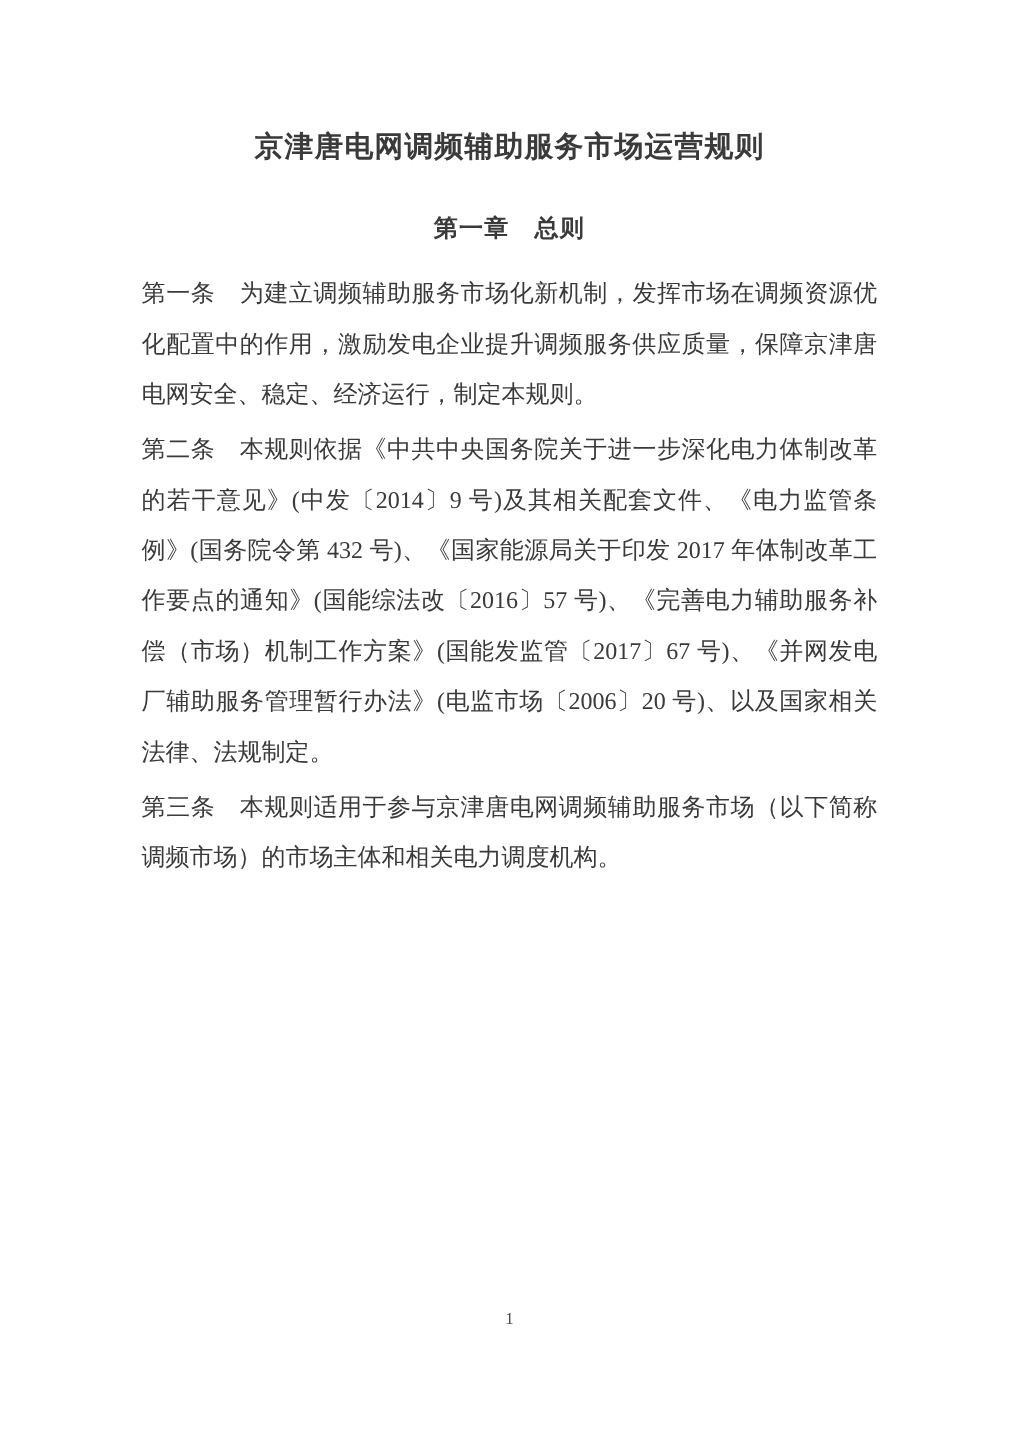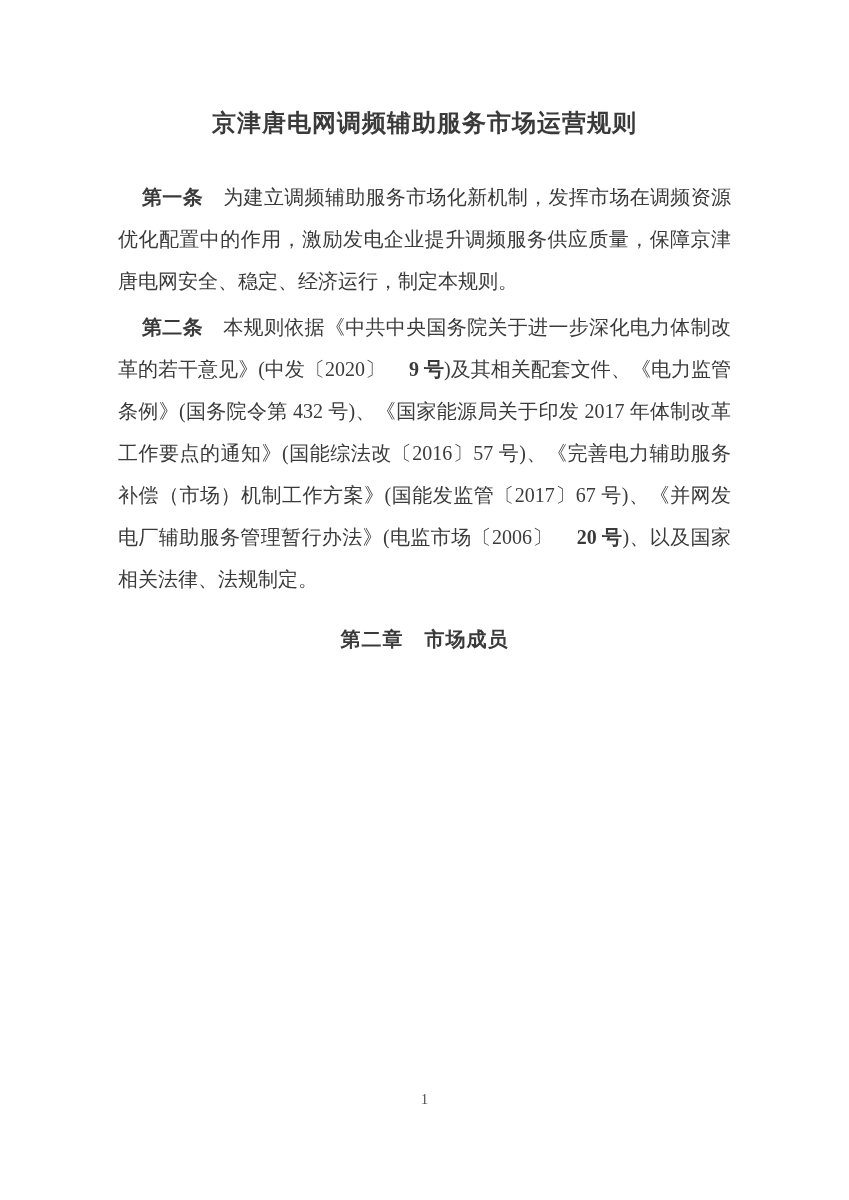--- a/index.html
+++ b/index.html
@@ -37,21 +37,21 @@
     letter-spacing:1px;
     line-height:30px;
   }
   .article{
     margin:4px 0;
     font-size:20px;
     line-height:42px;
     text-align:justify;
     text-justify:inter-character;
   }
-  .article span.b{font-weight:bold;margin-left:24px;}
+  .article span.b{font-weight:normal;}
   .chapter span{font-weight:bold;}
   .page-number{
     position:absolute;
     left:0;right:0;
     top:1092px;
     text-align:center;
     font-size:14px;
     color:#4a4a4a;
   }
   .watermark{
@@ -68,23 +68,24 @@
   }
   .watermark svg{display:block;}
 </style>
 </head>
 <body>
 
 <div class="page">
   <div class="content">
     <h1 class="doc-title">京津唐电网调频辅助服务市场运营规则</h1>
     <div id="doc-body">
+        <p class="chapter"><span class="b">第一章　总则</span></p>
         <p class="article"><span class="b">第一条</span><span>　为建立调频辅助服务市场化新机制，发挥市场在调频资源优化配置中的作用，激励发电企业提升调频服务供应质量，保障京津唐电网安全、稳定、经济运行，制定本规则。</span></p>
-        <p class="article"><span class="b">第二条</span><span>　本规则依据《中共中央国务院关于进一步深化电力体制改革的若干意见》(中发〔2020〕</span><span class="b">9 号</span><span>)及其相关配套文件、《电力监管条例》(国务院令第 432 号)、《国家能源局关于印发 2017 年体制改革工作要点的通知》(国能综法改〔2016〕57 号)、《完善电力辅助服务补偿（市场）机制工作方案》(国能发监管〔2017〕67 号)、《并网发电厂辅助服务管理暂行办法》(电监市场〔2006〕</span><span class="b">20 号</span><span>)、以及国家相关法律、法规制定。</span></p>
-        <p class="chapter"><span class="b">第二章　市场成员</span></p>
+        <p class="article"><span class="b">第二条</span><span>　本规则依据《中共中央国务院关于进一步深化电力体制改革的若干意见》(中发〔2014〕</span><span class="b">9 号</span><span>)及其相关配套文件、《电力监管条例》(国务院令第 432 号)、《国家能源局关于印发 2017 年体制改革工作要点的通知》(国能综法改〔2016〕57 号)、《完善电力辅助服务补偿（市场）机制工作方案》(国能发监管〔2017〕67 号)、《并网发电厂辅助服务管理暂行办法》(电监市场〔2006〕</span><span class="b">20 号</span><span>)、以及国家相关法律、法规制定。</span></p>
+        <p class="article"><span class="b">第三条</span><span>　本规则适用于参与京津唐电网调频辅助服务市场（以下简称调频市场）的市场主体和相关电力调度机构。</span></p>
       </div>
   </div>
 
   <div class="page-number">1</div>
 
   <div class="watermark">
     <span>
       <svg width="40" height="31" viewBox="0 0 44 34" aria-hidden="true">
         <ellipse cx="16" cy="13" rx="13" ry="10.5" fill="none" stroke="#d6d6d6" stroke-width="1.6"></ellipse>
         <path d="M9 22 L5.5 29 L14.5 24.5" fill="none" stroke="#d6d6d6" stroke-width="1.6" stroke-linejoin="round"></path>

